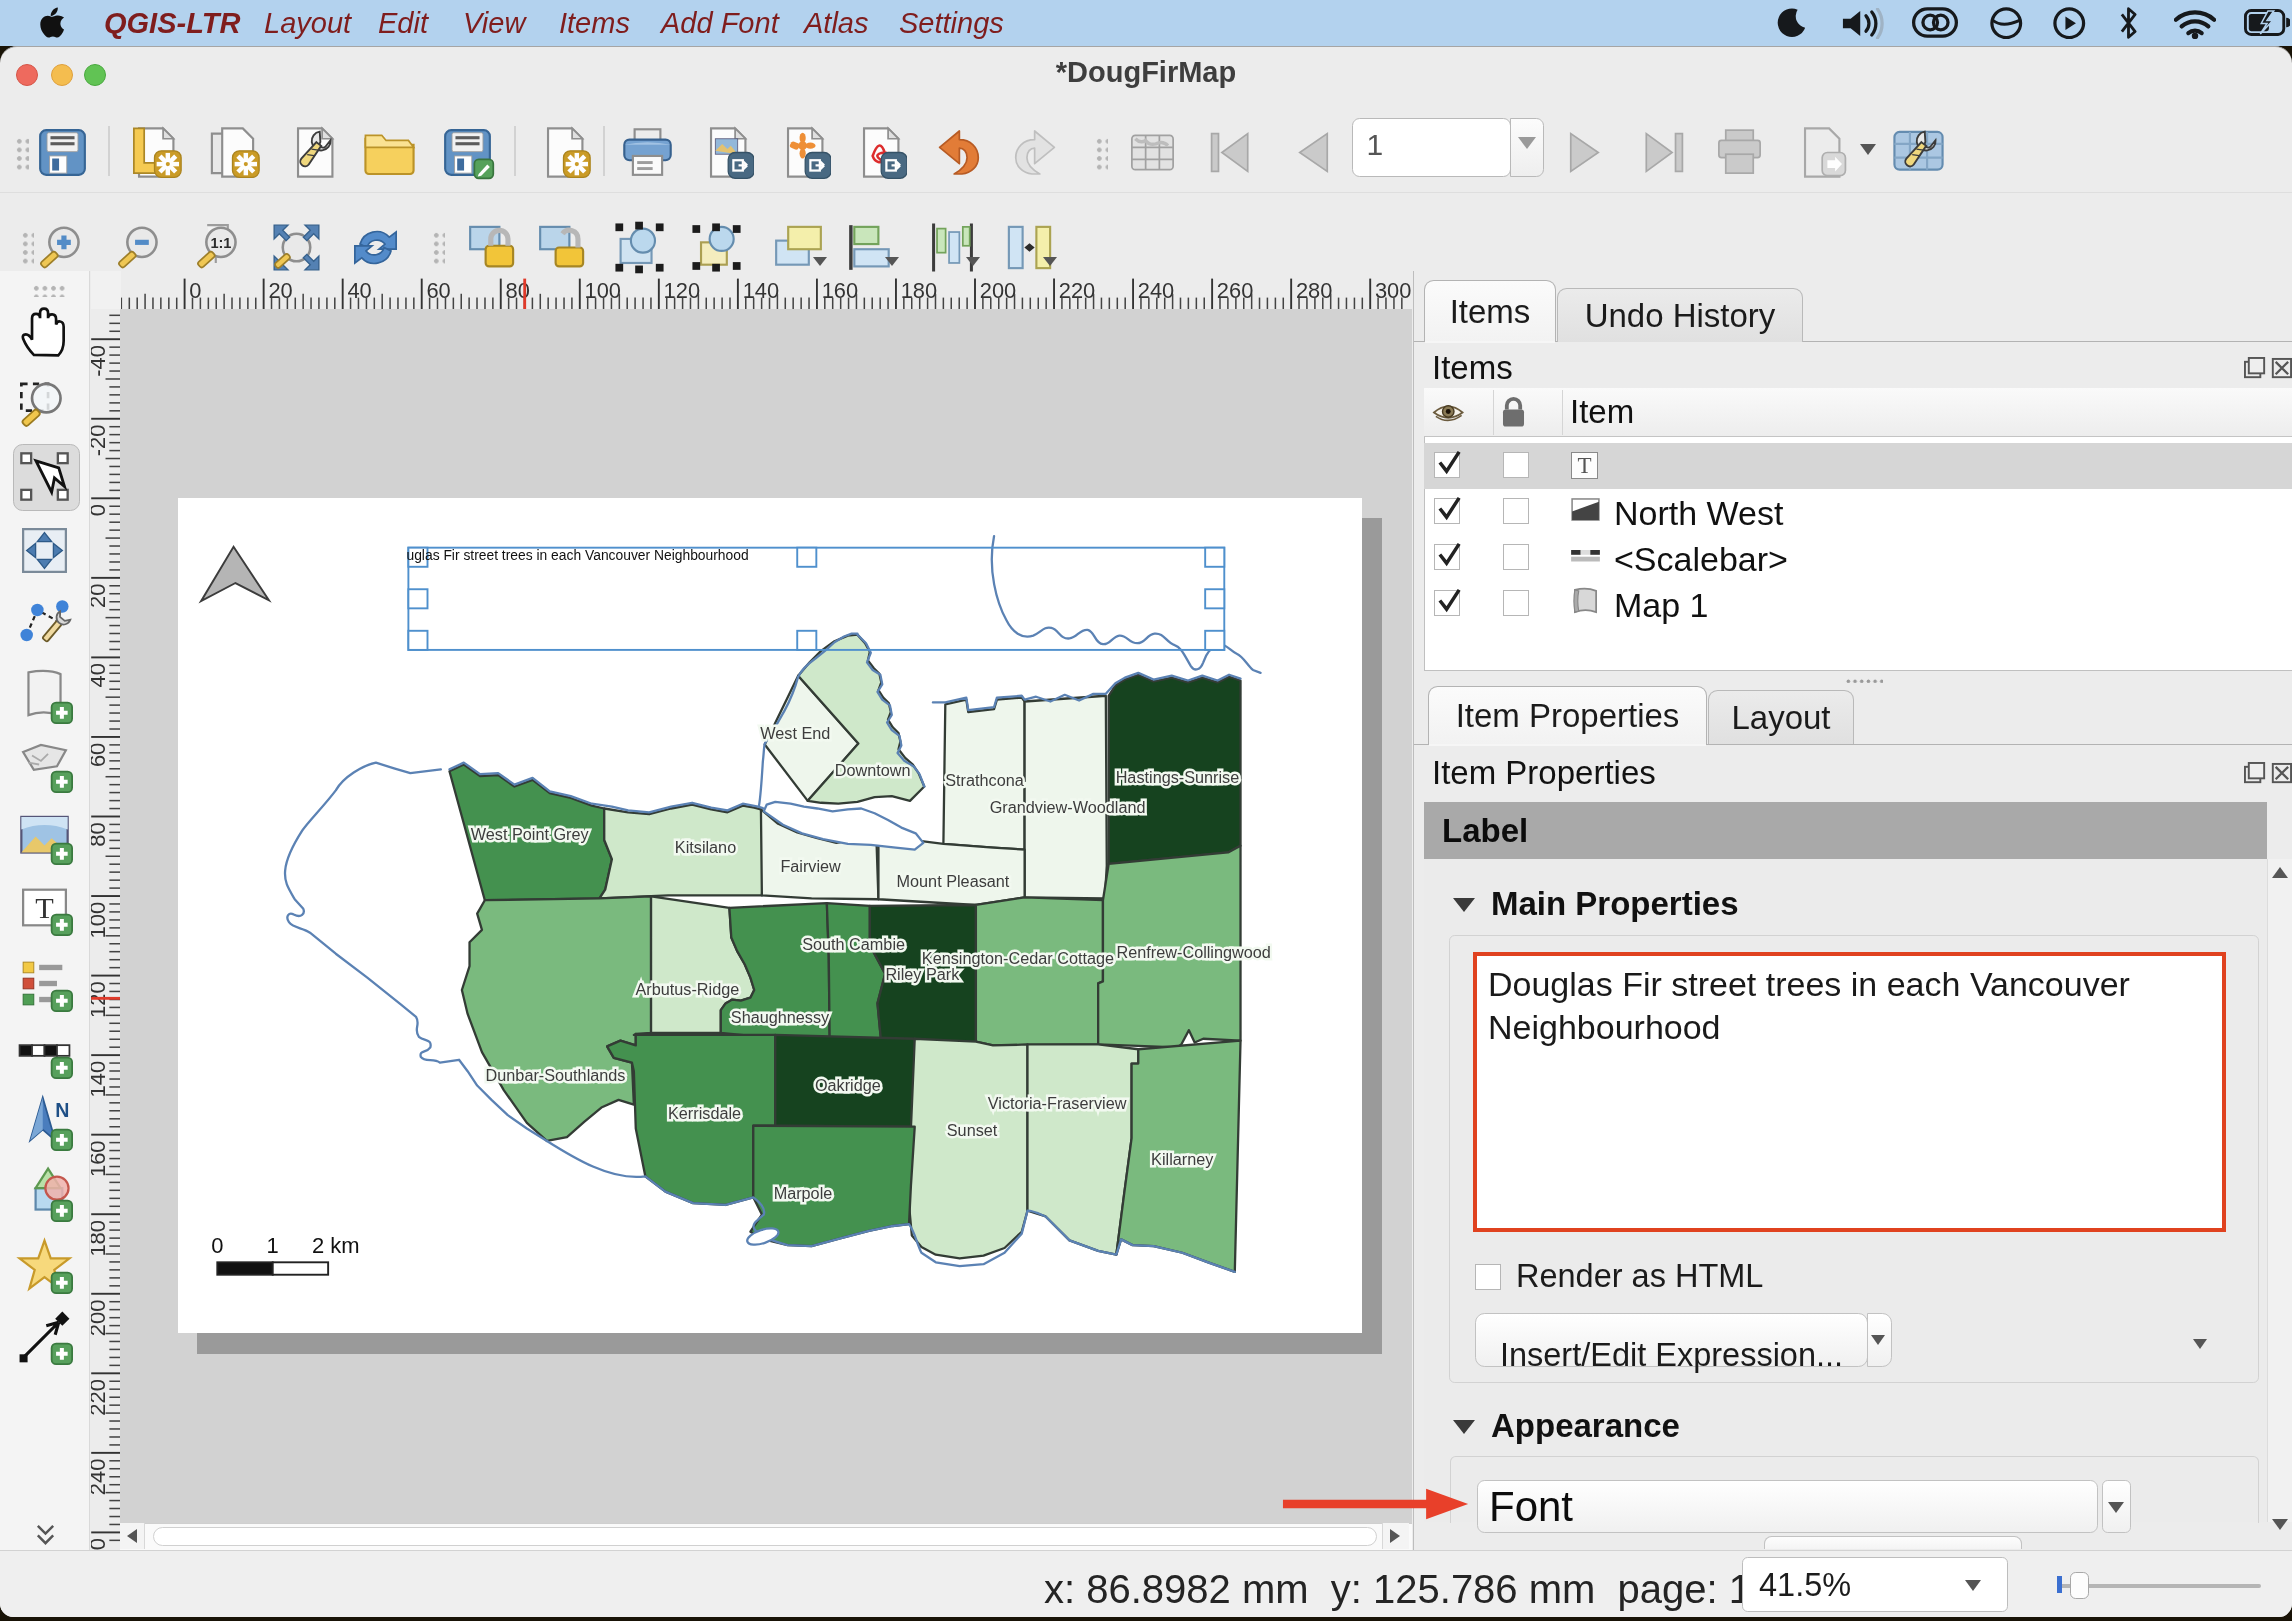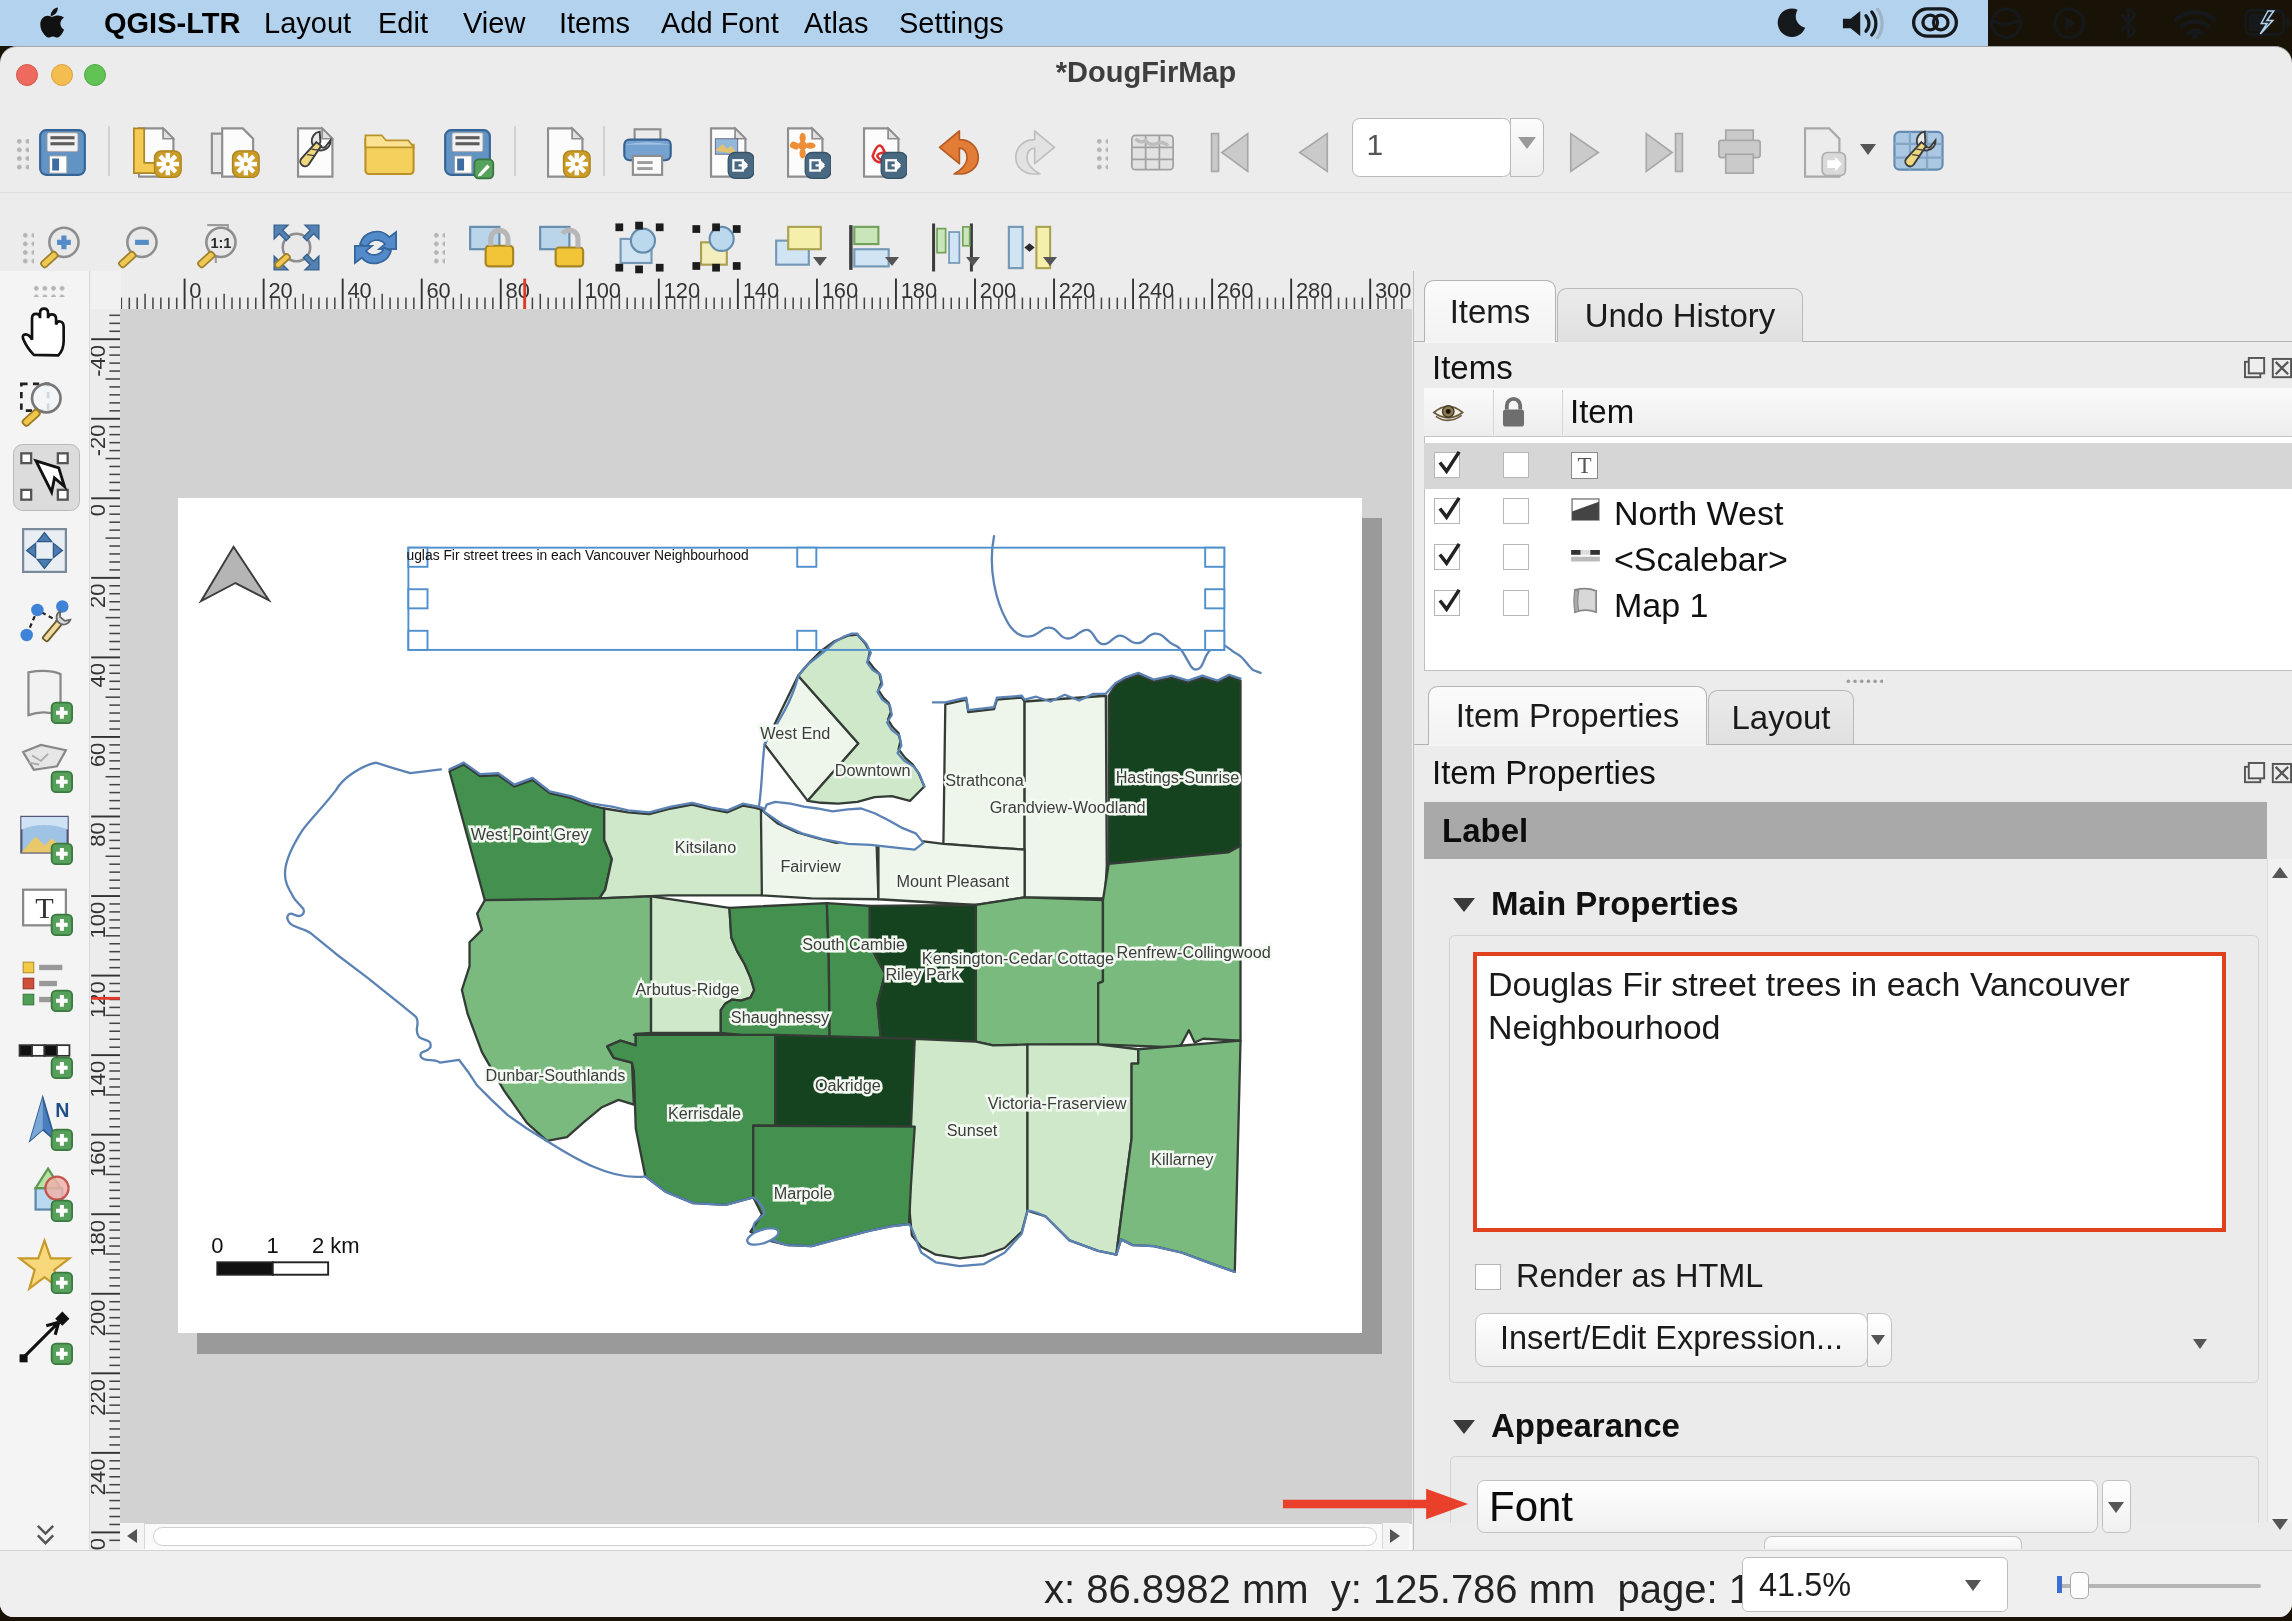--- a/index.html
+++ b/index.html
@@ -1,18 +1,18 @@
 <!DOCTYPE html>
 <html><head><meta charset="utf-8">
 <style>
 * { margin:0; padding:0; box-sizing:border-box; }
 html,body { width:2292px; height:1621px; overflow:hidden; }
 body { font-family:"Liberation Sans", sans-serif; background:#191307; position:relative; }
 .abs { position:absolute; }
-#menubar { left:0; top:0; width:1988px; height:46px; background:#b3d2ee; color:#000000; }
+#menubar { left:0; top:0; width:2292px; height:46px; background:#b3d2ee; color:#7f1d1d;font-style:italic; }
 #menubar div { position:absolute; top:6.7px; font-size:29px; }
 #window { left:0; top:46px; width:2292px; height:1571px; background:#ececec;
   border-radius:17px 17px 13.4px 13.4px; overflow:hidden; border-top:1px solid #a5a5a5;}
 .tl { width:22px; height:22px; border-radius:50%; position:absolute; top:63px; }
 #title { left:0; top:55px; width:2292px; text-align:center; font-size:29px; font-weight:700; color:#3e3e3e; }
 .tbsep { width:1.9px; height:50px; background:#d2d2d2; position:absolute; }
 .grip { position:absolute; width:13.4px; height:32.5px;
   background-image:radial-gradient(circle, #b4b4b4 2px, transparent 2.5px); background-size:8.6px 8.6px; }
 #lefttools { left:0; top:270px; width:90px; height:1279px; background:#f4f4f4; border-right:1px solid #d9d9d9;}
 #rulcorner { left:91px; top:270px; width:30px; height:38px; background:#f1f1f1; }
@@ -1046,21 +1046,21 @@
 <div class="abs" style="left:2267px;top:858px;width:25px;height:663px;background:#f1f1f1;border-left:1px solid #dcdcdc"></div>
 <div class="abs" style="left:2272px;top:866px;width:0;height:0;border-left:8.6px solid transparent;border-right:8.6px solid transparent;border-bottom:11.5px solid #555"></div>
 <div class="abs" style="left:2272px;top:1518px;width:0;height:0;border-left:8.6px solid transparent;border-right:8.6px solid transparent;border-top:11.5px solid #555"></div>
 <div class="abs" style="left:1453px;top:897px;width:0;height:0;border-left:11.5px solid transparent;border-right:11.5px solid transparent;border-top:14.3px solid #3a3a3a"></div>
 <div class="abs" style="left:1491px;top:884px;font-size:33px;font-weight:700;color:#111">Main Properties</div>
 <div class="abs" style="left:1449px;top:934px;width:810px;height:448px;border:1px solid #d2d2d2;border-radius:5.7px"></div>
 <div class="abs" style="left:1473px;top:951px;width:753px;height:280px;background:#fff;border:4.8px solid #e0421f"></div>
 <div class="abs" style="left:1488px;top:962px;font-size:34px;color:#1a1a1a;line-height:43px">Douglas Fir street trees in each Vancouver<br>Neighbourhood</div>
 <div class="cb" style="left:1475px;top:1263px"></div>
 <div class="abs" style="left:1516px;top:1257px;font-size:32.5px;color:#1b1b1b">Render as HTML</div>
-<div class="btn" style="left:1475px;top:1312px;width:393px;height:54px;padding-top:6px">Insert/Edit Expression...</div>
+<div class="btn" style="left:1475px;top:1312px;width:393px;height:54px;padding-top:23px">Insert/Edit Expression...</div>
 <div class="btn" style="left:1867px;top:1312px;width:25px;height:54px;border-radius:0 9.6px 9.6px 0"></div>
 <div class="abs" style="left:1871px;top:1334px;width:0;height:0;border-left:7.6px solid transparent;border-right:7.6px solid transparent;border-top:10.5px solid #555"></div>
 <div class="abs" style="left:2193px;top:1338px;width:0;height:0;border-left:7.6px solid transparent;border-right:7.6px solid transparent;border-top:10.5px solid #555"></div>
 <div class="abs" style="left:1453px;top:1419px;width:0;height:0;border-left:11.5px solid transparent;border-right:11.5px solid transparent;border-top:14.3px solid #3a3a3a"></div>
 <div class="abs" style="left:1491px;top:1406px;font-size:33px;font-weight:700;color:#111">Appearance</div>
 <div class="abs" style="left:1450px;top:1455px;width:809px;height:67px;border:1px solid #d2d2d2;border-radius:5.7px 5.7px 0 0;border-bottom:none"></div>
 <div class="btn" style="left:1477px;top:1479px;width:621px;height:53px;border-radius:7.6px;text-align:left"></div>
 <div class="abs" style="left:1489px;top:1482px;font-size:42px;color:#0c0c0c">Font</div>
 <div class="btn" style="left:2102px;top:1479px;width:29px;height:53px;border-radius:5.7px"></div>
 <div class="abs" style="left:2108px;top:1501px;width:0;height:0;border-left:8.6px solid transparent;border-right:8.6px solid transparent;border-top:11.5px solid #555"></div>

